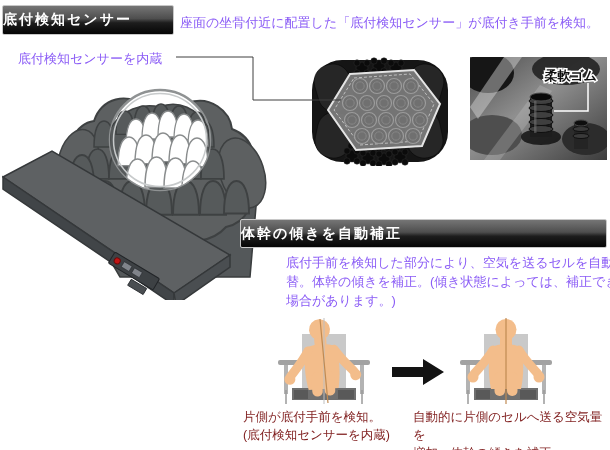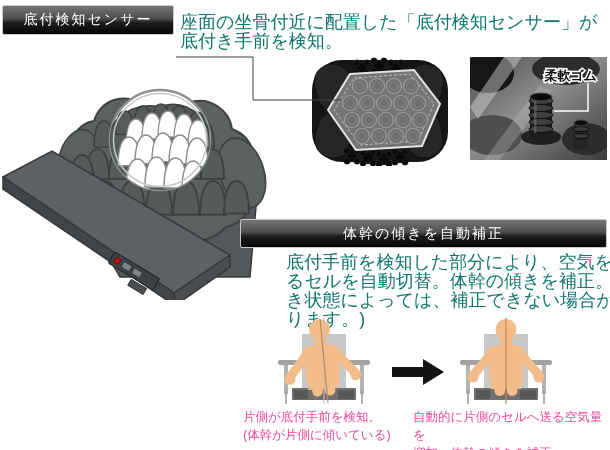--- a/index.html
+++ b/index.html
@@ -1,35 +1,36 @@
 <!DOCTYPE html>
 <html><head>
 <meta charset="utf-8">
 <style>
   html,body{margin:0;padding:0;background:#fff;}
   #page{position:relative;width:610px;height:450px;background:#fff;overflow:hidden;
         font-family:"Liberation Sans","DejaVu Sans",sans-serif;color:#333;}
   .abs{position:absolute;}
   .hdr{background:linear-gradient(to bottom,#757575 0%,#4e4e4e 45%,#1d1d1d 60%,#050505 100%);
-       border:1px solid #c8c8c8;border-radius:2px;color:#fff;font-weight:normal;
-       display:flex;align-items:center;justify-content:center;font-size:14px;letter-spacing:2px;}
-  .jtxt{font-size:18px;line-height:19px;color:#0f766e;}
-  .cap{font-size:12.5px;line-height:18px;color:#ec4899;}
+       border:1px solid #c8c8c8;border-radius:2px;color:#fff;font-weight:bold;
+       display:flex;align-items:center;font-size:14px;letter-spacing:2px;}
+  .jtxt{font-size:13px;line-height:19px;color:#8b5cf6;}
+  .cap{font-size:12.5px;line-height:18px;color:#7f1d1d;}
 </style>
 </head>
 <body>
 
 <div id="page">
 
   <div class="abs hdr" style="left:2px;top:5px;width:170px;height:28px;">
     <span>底付検知センサー</span>
   </div>
 
   <div class="abs jtxt" style="left:180px;top:13px;width:428px;">座面の坐骨付近に配置した「底付検知センサー」が底付き手前を検知。</div>
 
+  <div class="abs jtxt" style="left:18px;top:49px;">底付検知センサーを内蔵</div>
 
   <svg class="abs" style="left:0;top:0;pointer-events:none;z-index:6;" width="610" height="450">
     <polyline points="176,57 253,57 253,100 341,100" fill="none" stroke="#3f3f3f" stroke-width="1"></polyline>
   </svg>
 
   <svg class="abs" style="left:2px;top:85px;" width="268" height="215" viewBox="0 0 268 215">
     <defs>
       <path id="cellS" d="M0,26 C0,9 4,0 10,0 C16,0 20,9 20,26 Z"></path>
       <clipPath id="lensClip">
           <circle cx="158" cy="55" r="50"></circle>
@@ -288,20 +289,20 @@
       <circle cx="21" cy="61" r="5.5"></circle>
         <circle cx="87" cy="61" r="5.5"></circle>
       <rect x="42.5" y="56" width="10.5" height="24" rx="5"></rect>
       <rect x="55" y="56" width="10.5" height="24" rx="5"></rect>
     </g>
     <line x1="54" y1="2" x2="54" y2="88" stroke="#c08a52" stroke-width="1.2"></line>
   </svg>
 
   <div class="abs cap" style="left:243px;top:408px;">
     <div>片側が底付手前を検知。</div>
-    <div>(体幹が片側に傾いている)</div>
+    <div>(底付検知センサーを内蔵)</div>
   </div>
   <div class="abs cap" style="left:413px;top:408px;width:200px;">
     <div>自動的に片側のセルへ送る空気量を</div>
     <div>増加、体幹の傾きを補正。</div>
   </div>
 
 </div>
 
 </body></html>

